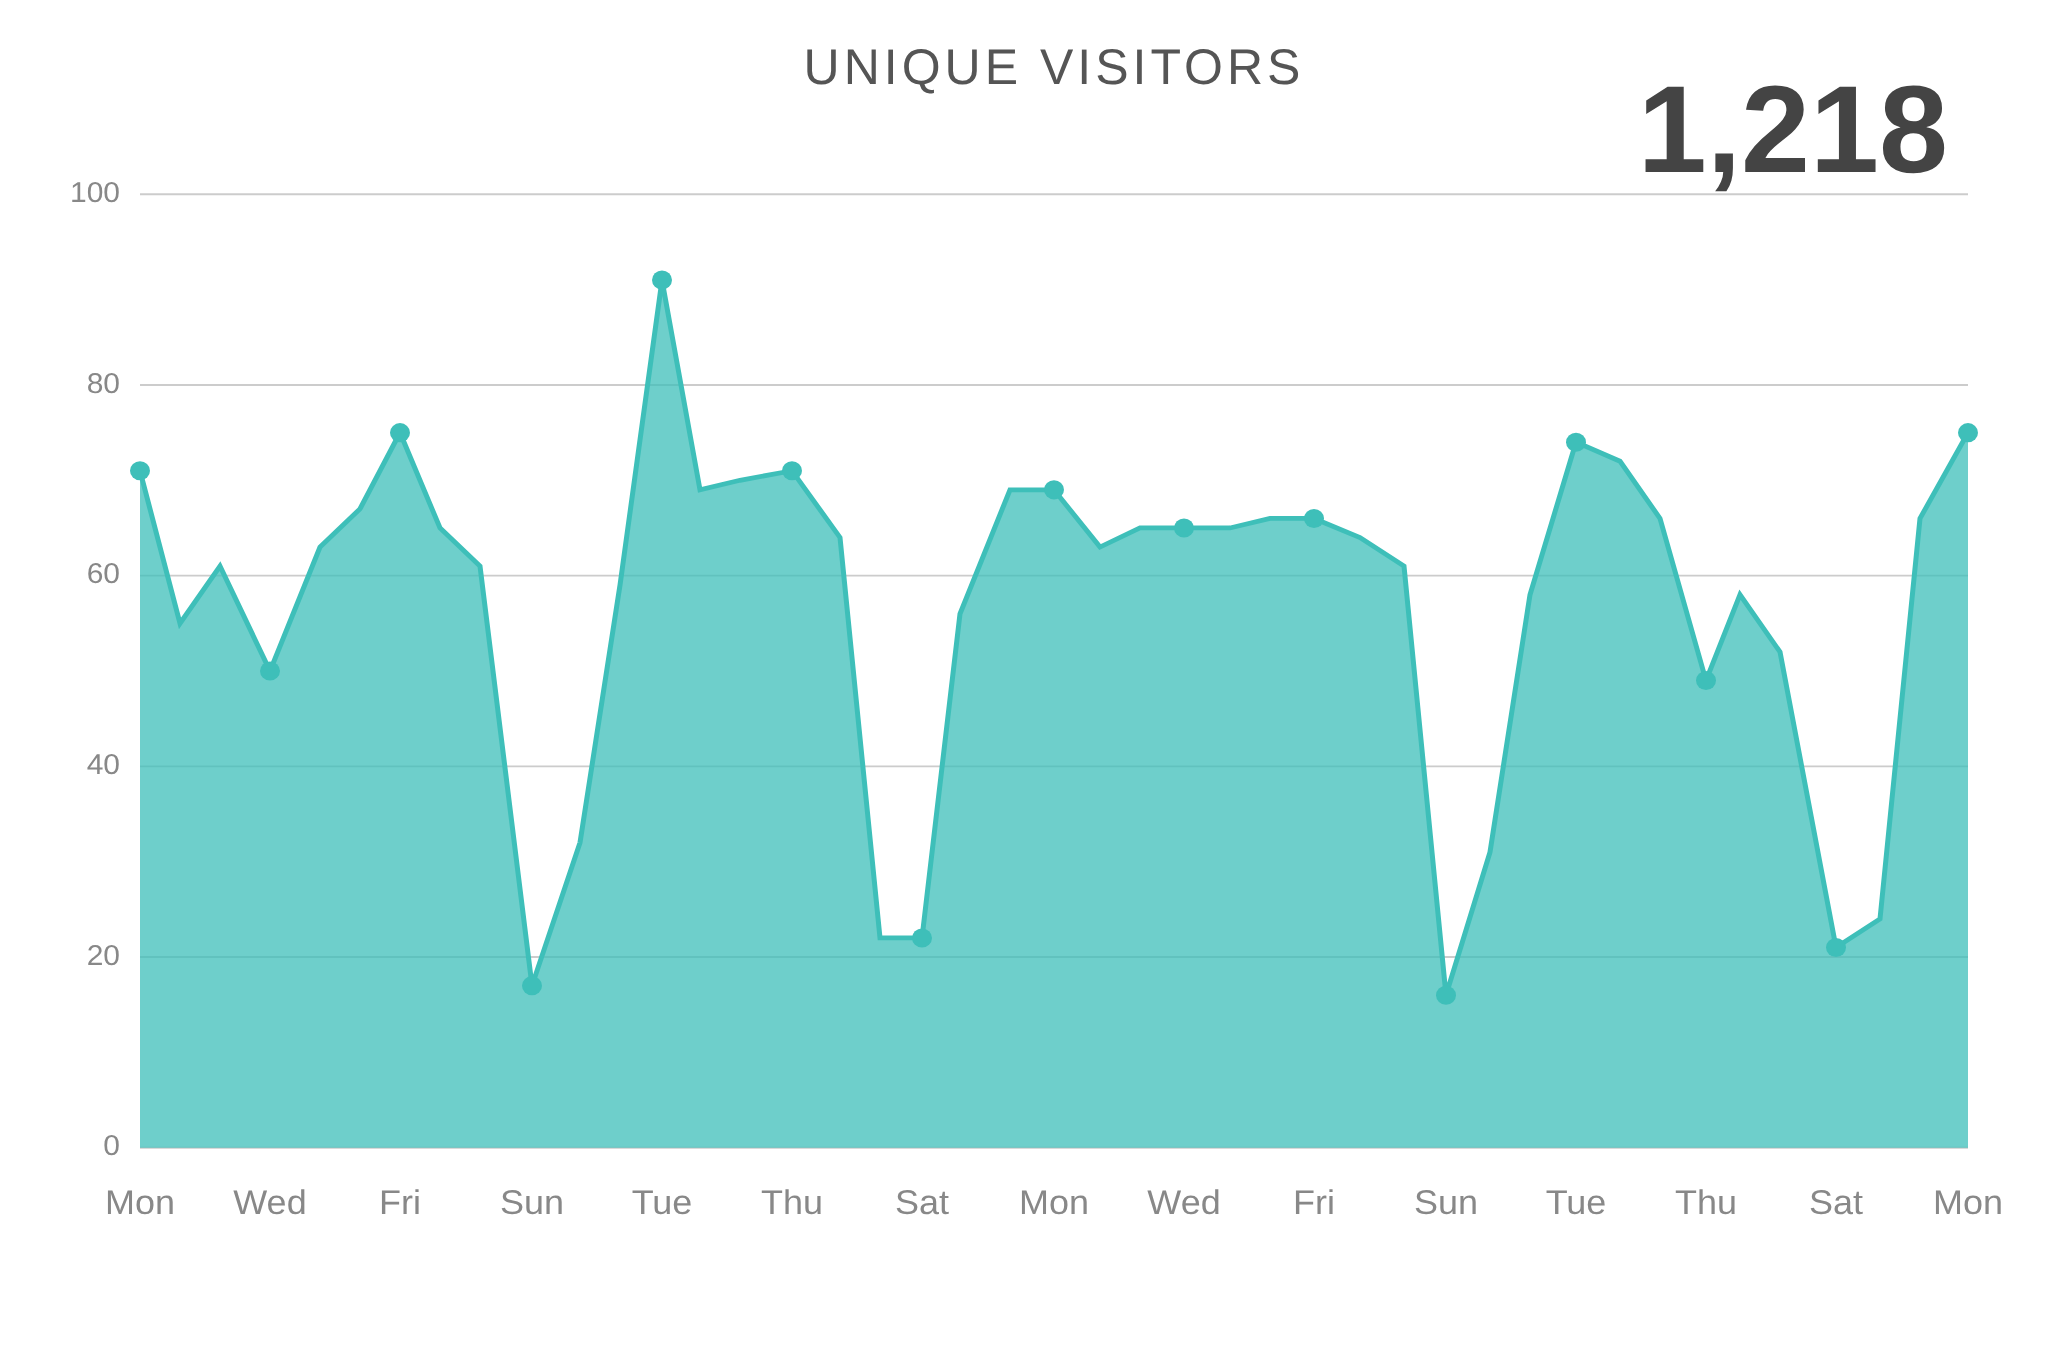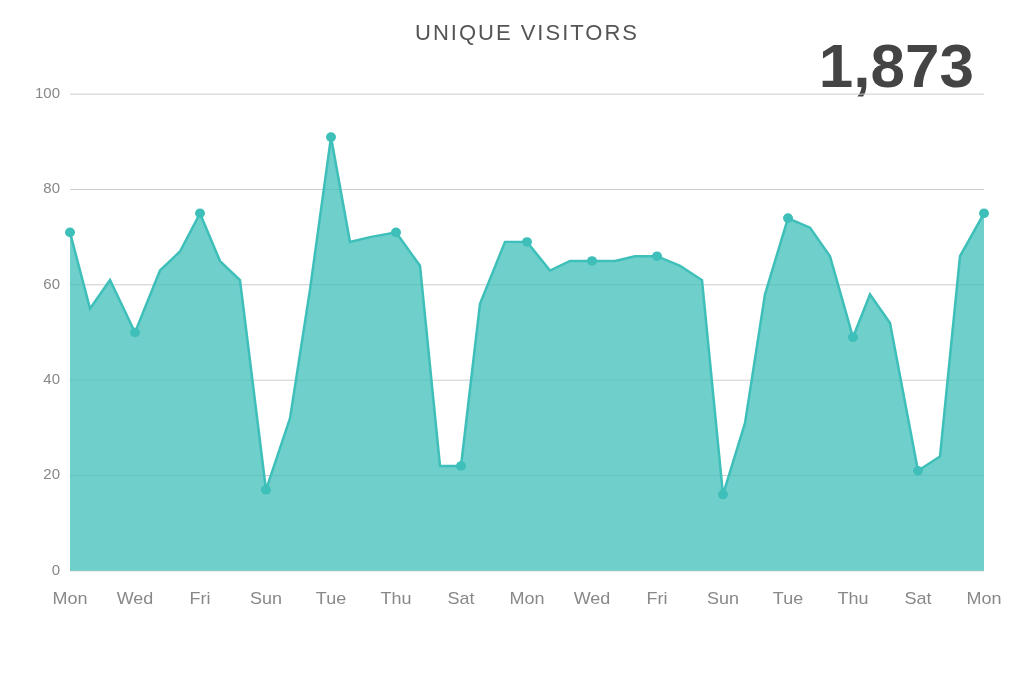--- a/index.html
+++ b/index.html
@@ -15,21 +15,21 @@
       justify-content: flex-start;
     }
     .chart-container {
       width: 1024px;
       height: 683px;
       position: relative;
       padding: 20px 40px 60px 70px;
     }
     .chart-title {
       text-align: center;
-      font-size: 22px;
+      font-size: 25px;
       font-weight: 400;
       letter-spacing: 2px;
       color: #555;
       margin-bottom: 10px;
     }
     .big-number {
       position: absolute;
       top: 30px;
       right: 50px;
       font-size: 62px;
@@ -53,21 +53,21 @@
     .axis-label {
       font-size: 15px;
       fill: #888;
     }
   </style>
 </head>
 <body>
 
 <div class="chart-container">
   <div class="chart-title">UNIQUE VISITORS</div>
-  <div class="big-number">1,873</div>
+  <div class="big-number">1,218</div>
   <div class="chart-area">
     <svg class="chart-svg" viewBox="0 0 914 580" preserveAspectRatio="none">
 
       <line class="grid-line" x1="0" y1="540" x2="914" y2="540"></line>
       <text class="axis-label" x="-10" y="544" text-anchor="end" font-size="18" fill="#888">0</text>
 
       <line class="grid-line" x1="0" y1="440" x2="914" y2="440"></line>
       <text class="axis-label" x="-10" y="444" text-anchor="end" font-size="18" fill="#888">20</text>
 
       <line class="grid-line" x1="0" y1="340" x2="914" y2="340"></line>

